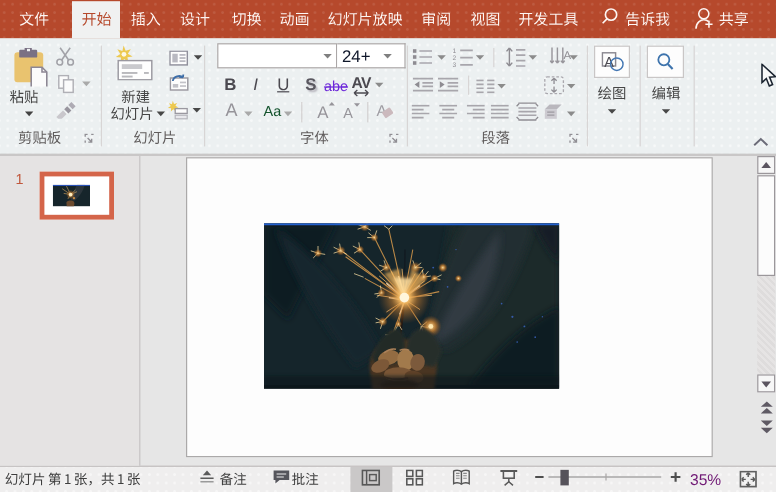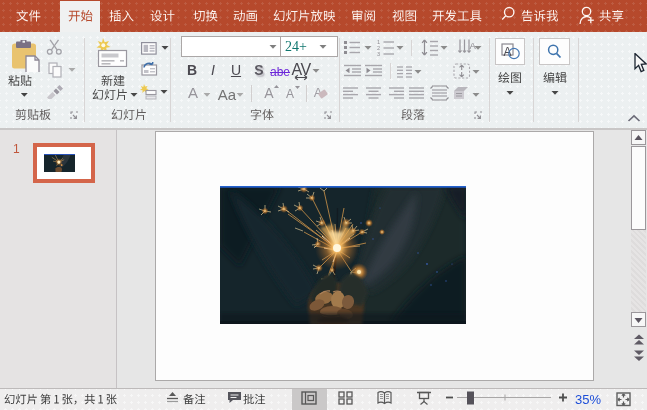--- a/index.html
+++ b/index.html
@@ -9,21 +9,21 @@
 #tabs{left:0;top:0;width:647px;height:32px;background:radial-gradient(rgba(255,255,255,0.10) 1px,transparent 1.2px) 0 0/7px 7px,#b6492c;}
 #atab{left:60px;top:1px;width:40px;height:31px;background:#f0f1f1;}
 
 #ribbon{left:0;top:32px;width:647px;height:96px;background:radial-gradient(rgba(255,255,255,0.55) 1px,transparent 1.2px) 3px 2px/7px 7px,#ecf0f1;border-bottom:2px solid #c9c7c7;}
 .sep{top:6px;width:1px;height:84px;background:#d8d5d5;}
 
 #panel{left:0;top:130px;width:116px;height:258px;background:#e5e3e3;}
 #pdiv{left:116px;top:130px;width:1px;height:258px;background:#c6c2c4;}
 #slide{left:155px;top:131px;width:439px;height:250px;background:#fdfdfd;border:1px solid #aba9a9;box-sizing:border-box;}
 #status{left:0;top:388px;width:647px;height:22px;background:radial-gradient(rgba(255,255,255,0.5) 1px,transparent 1.2px) 2px 3px/7px 7px,#efeeee;border-top:1px solid #bdbaba;box-sizing:content-box;}
-.st{font-size:12px;color:#1d4ed8;top:392px;}
+.st{font-size:12px;color:#701a75;top:392px;}
 </style></head><body>
 <div id="app">
 
   <div class="a" id="tabs"></div>
   <div class="a" id="atab"></div>
   <svg class="a" style="left:15.8px;top:8.9px;" width="25.0" height="14" viewBox="0 0 25.0 14">
       <g transform="translate(0,11.50) scale(0.012500,-0.012500)">
         <path d="M423 823C453 774 485 707 497 666L580 693C566 734 531 799 501 847ZM50 664V590H206C265 438 344 307 447 200C337 108 202 40 36 -7C51 -25 75 -60 83 -78C250 -24 389 48 502 146C615 46 751 -28 915 -73C928 -52 950 -20 967 -4C807 36 671 107 560 201C661 304 738 432 796 590H954V664ZM504 253C410 348 336 462 284 590H711C661 455 592 344 504 253Z M1317 341V268H1604V-80H1679V268H1953V341H1679V562H1909V635H1679V828H1604V635H1470C1483 680 1494 728 1504 775L1432 790C1409 659 1367 530 1309 447C1327 438 1359 420 1373 409C1400 451 1425 504 1446 562H1604V341ZM1268 836C1214 685 1126 535 1032 437C1045 420 1067 381 1075 363C1107 397 1137 437 1167 480V-78H1239V597C1277 667 1311 741 1339 815Z" fill="#fdf6f3"></path>
       </g>
     </svg>
@@ -200,38 +200,38 @@
     </svg>
 
   <div class="a" style="left:181px;top:36px;width:100px;height:21px;background:#fff;border:1px solid #aba7a7;box-sizing:border-box;"></div>
   <div class="a" style="left:281px;top:36px;width:57px;height:21px;background:#fff;border:1px solid #aba7a7;border-left:none;box-sizing:border-box;"></div>
   <svg class="a" style="left:269px;top:44px;" width="8" height="6">
       <path d="M0.5,1 L7.5,1 L4,4.8 Z" fill="#7f7f7f"></path>
     </svg>
   <svg class="a" style="left:319px;top:44px;" width="8" height="6">
       <path d="M0.5,1 L7.5,1 L4,4.8 Z" fill="#7f7f7f"></path>
     </svg>
-  <span class="a" style="left:285px;top:39px;font-size:14px;color:#0f766e;font-family:Liberation Serif, serif;">24+</span>
+  <span class="a" style="left:285px;top:39px;font-size:14px;color:#0f172a;">24+</span>
   <span class="a tc" style="left:192px;top:62px;font-size:14px;font-weight:bold;color:#4b4950;">B</span>
   <span class="a tc" style="left:213px;top:62px;font-size:14px;font-style:italic;color:#4b4950;">I</span>
   <span class="a tc" style="left:236px;top:62px;font-size:14px;text-decoration:underline;color:#4b4950;">U</span>
   <span class="a tc" style="left:259px;top:62px;font-size:14px;font-weight:bold;color:#5a5860;text-shadow:1.5px 1.5px 1.5px #b9b7bf;">S</span>
   <span class="a tc" style="left:280px;top:65px;font-size:12px;text-decoration:line-through;color:#6d28d9;">abe</span>
-  <span class="a tc" style="left:301px;top:61px;font-size:16px;color:#4b4950;letter-spacing:-0.5px;">AV</span>
+  <span class="a tc" style="left:301px;top:61px;font-size:13px;color:#4b4950;letter-spacing:-0.5px;font-weight:bold;">AV</span>
   <svg class="a" style="left:294px;top:74px;" width="15" height="7" viewBox="0 0 15 7">
       <path d="M1,3.5 h12 M1,3.5 l2.8,-2.4 M1,3.5 l2.8,2.4 M13,3.5 l-2.8,-2.4 M13,3.5 l-2.8,2.4" stroke="#4b4950" stroke-width="1.1" fill="none"></path>
     </svg>
   <svg class="a" style="left:312px;top:68px;" width="8" height="6">
       <path d="M0.5,1 L7.5,1 L4,4.8 Z" fill="#8b8b8b"></path>
     </svg>
   <span class="a tc" style="left:193px;top:84px;font-size:15px;color:#96949a;">A</span>
   <svg class="a" style="left:203px;top:92px;" width="8" height="6">
       <path d="M0.5,1 L7.5,1 L4,4.8 Z" fill="#a9a9a9"></path>
     </svg>
-  <span class="a tc" style="left:227px;top:86px;font-size:15px;color:#737373;">Aa</span>
+  <span class="a tc" style="left:227px;top:86px;font-size:12px;color:#14532d;">Aa</span>
   <svg class="a" style="left:236px;top:92px;" width="8" height="6">
       <path d="M0.5,1 L7.5,1 L4,4.8 Z" fill="#a9a9a9"></path>
     </svg>
   <div class="a" style="left:251px;top:85px;width:1px;height:17px;background:#d2cfcf;"></div>
   <span class="a tc" style="left:269px;top:85px;font-size:14px;color:#96949a;">A</span>
   <svg class="a" style="left:273px;top:84px;" width="7" height="5">
       <path d="M1,4 L3.5,1 L6,4" fill="#96949a"></path>
     </svg>
   <span class="a tc" style="left:290px;top:87px;font-size:12px;color:#96949a;">A</span>
   <svg class="a" style="left:294px;top:85px;" width="7" height="5">

